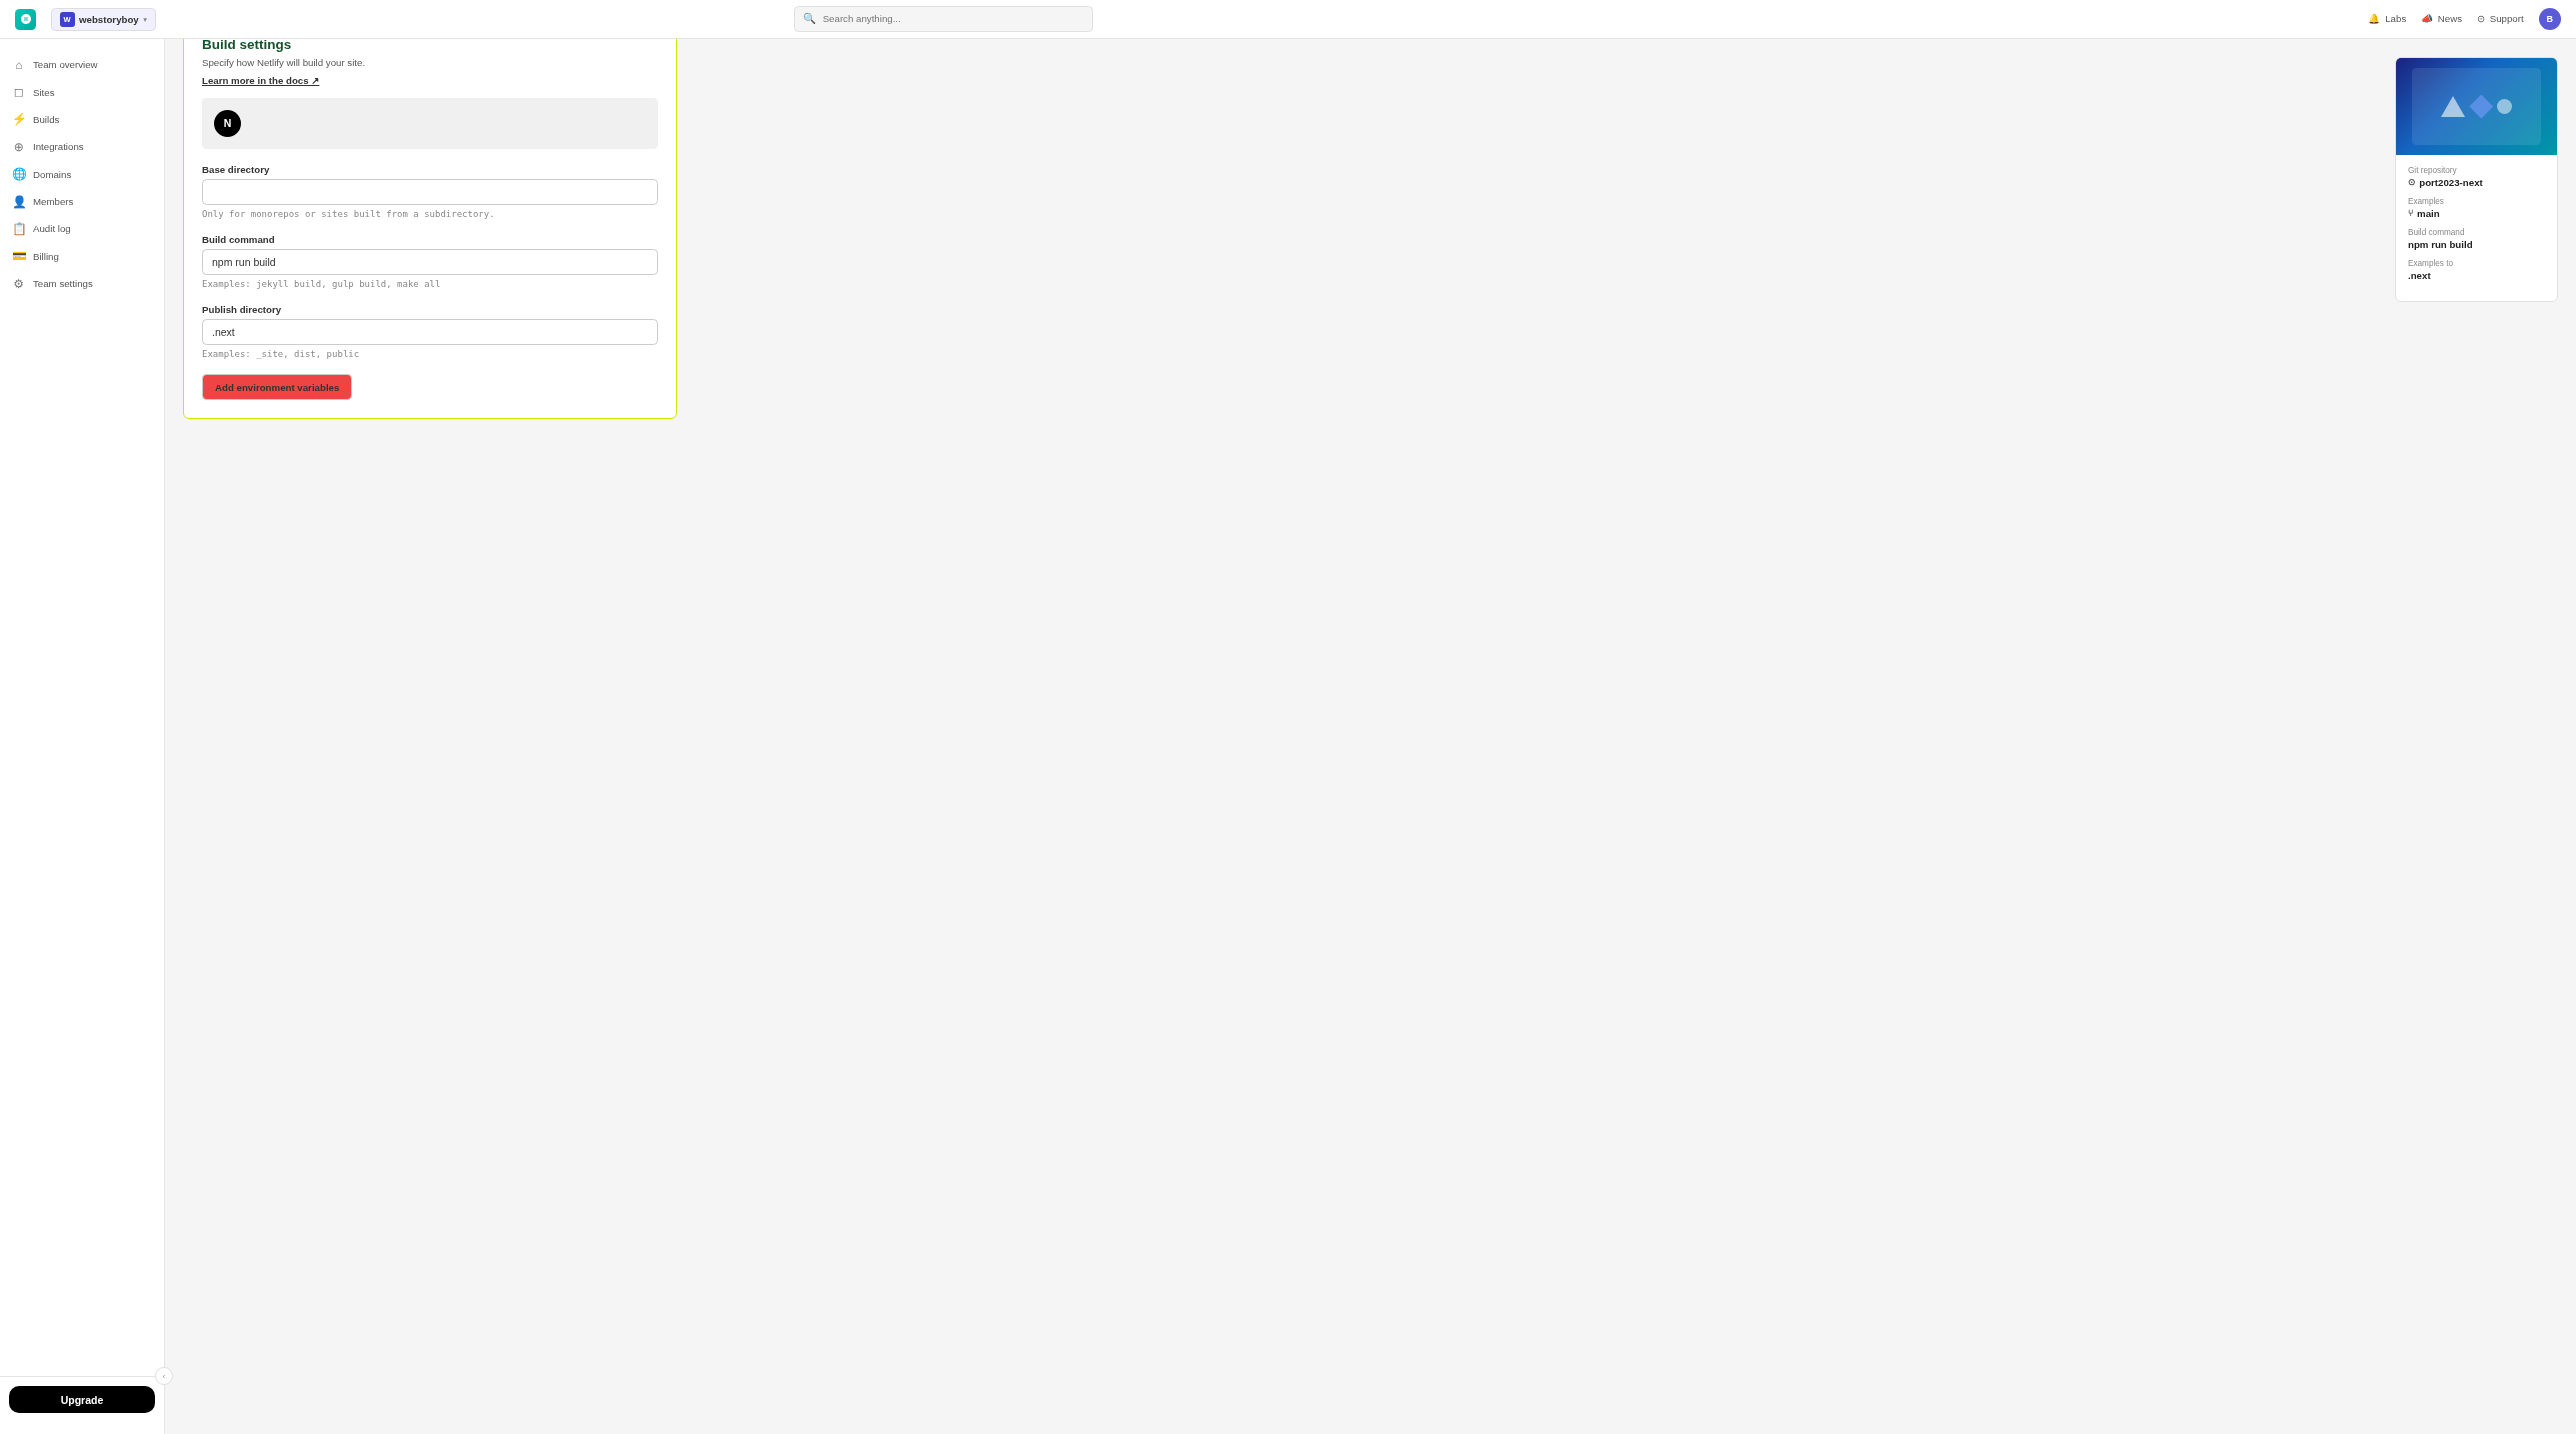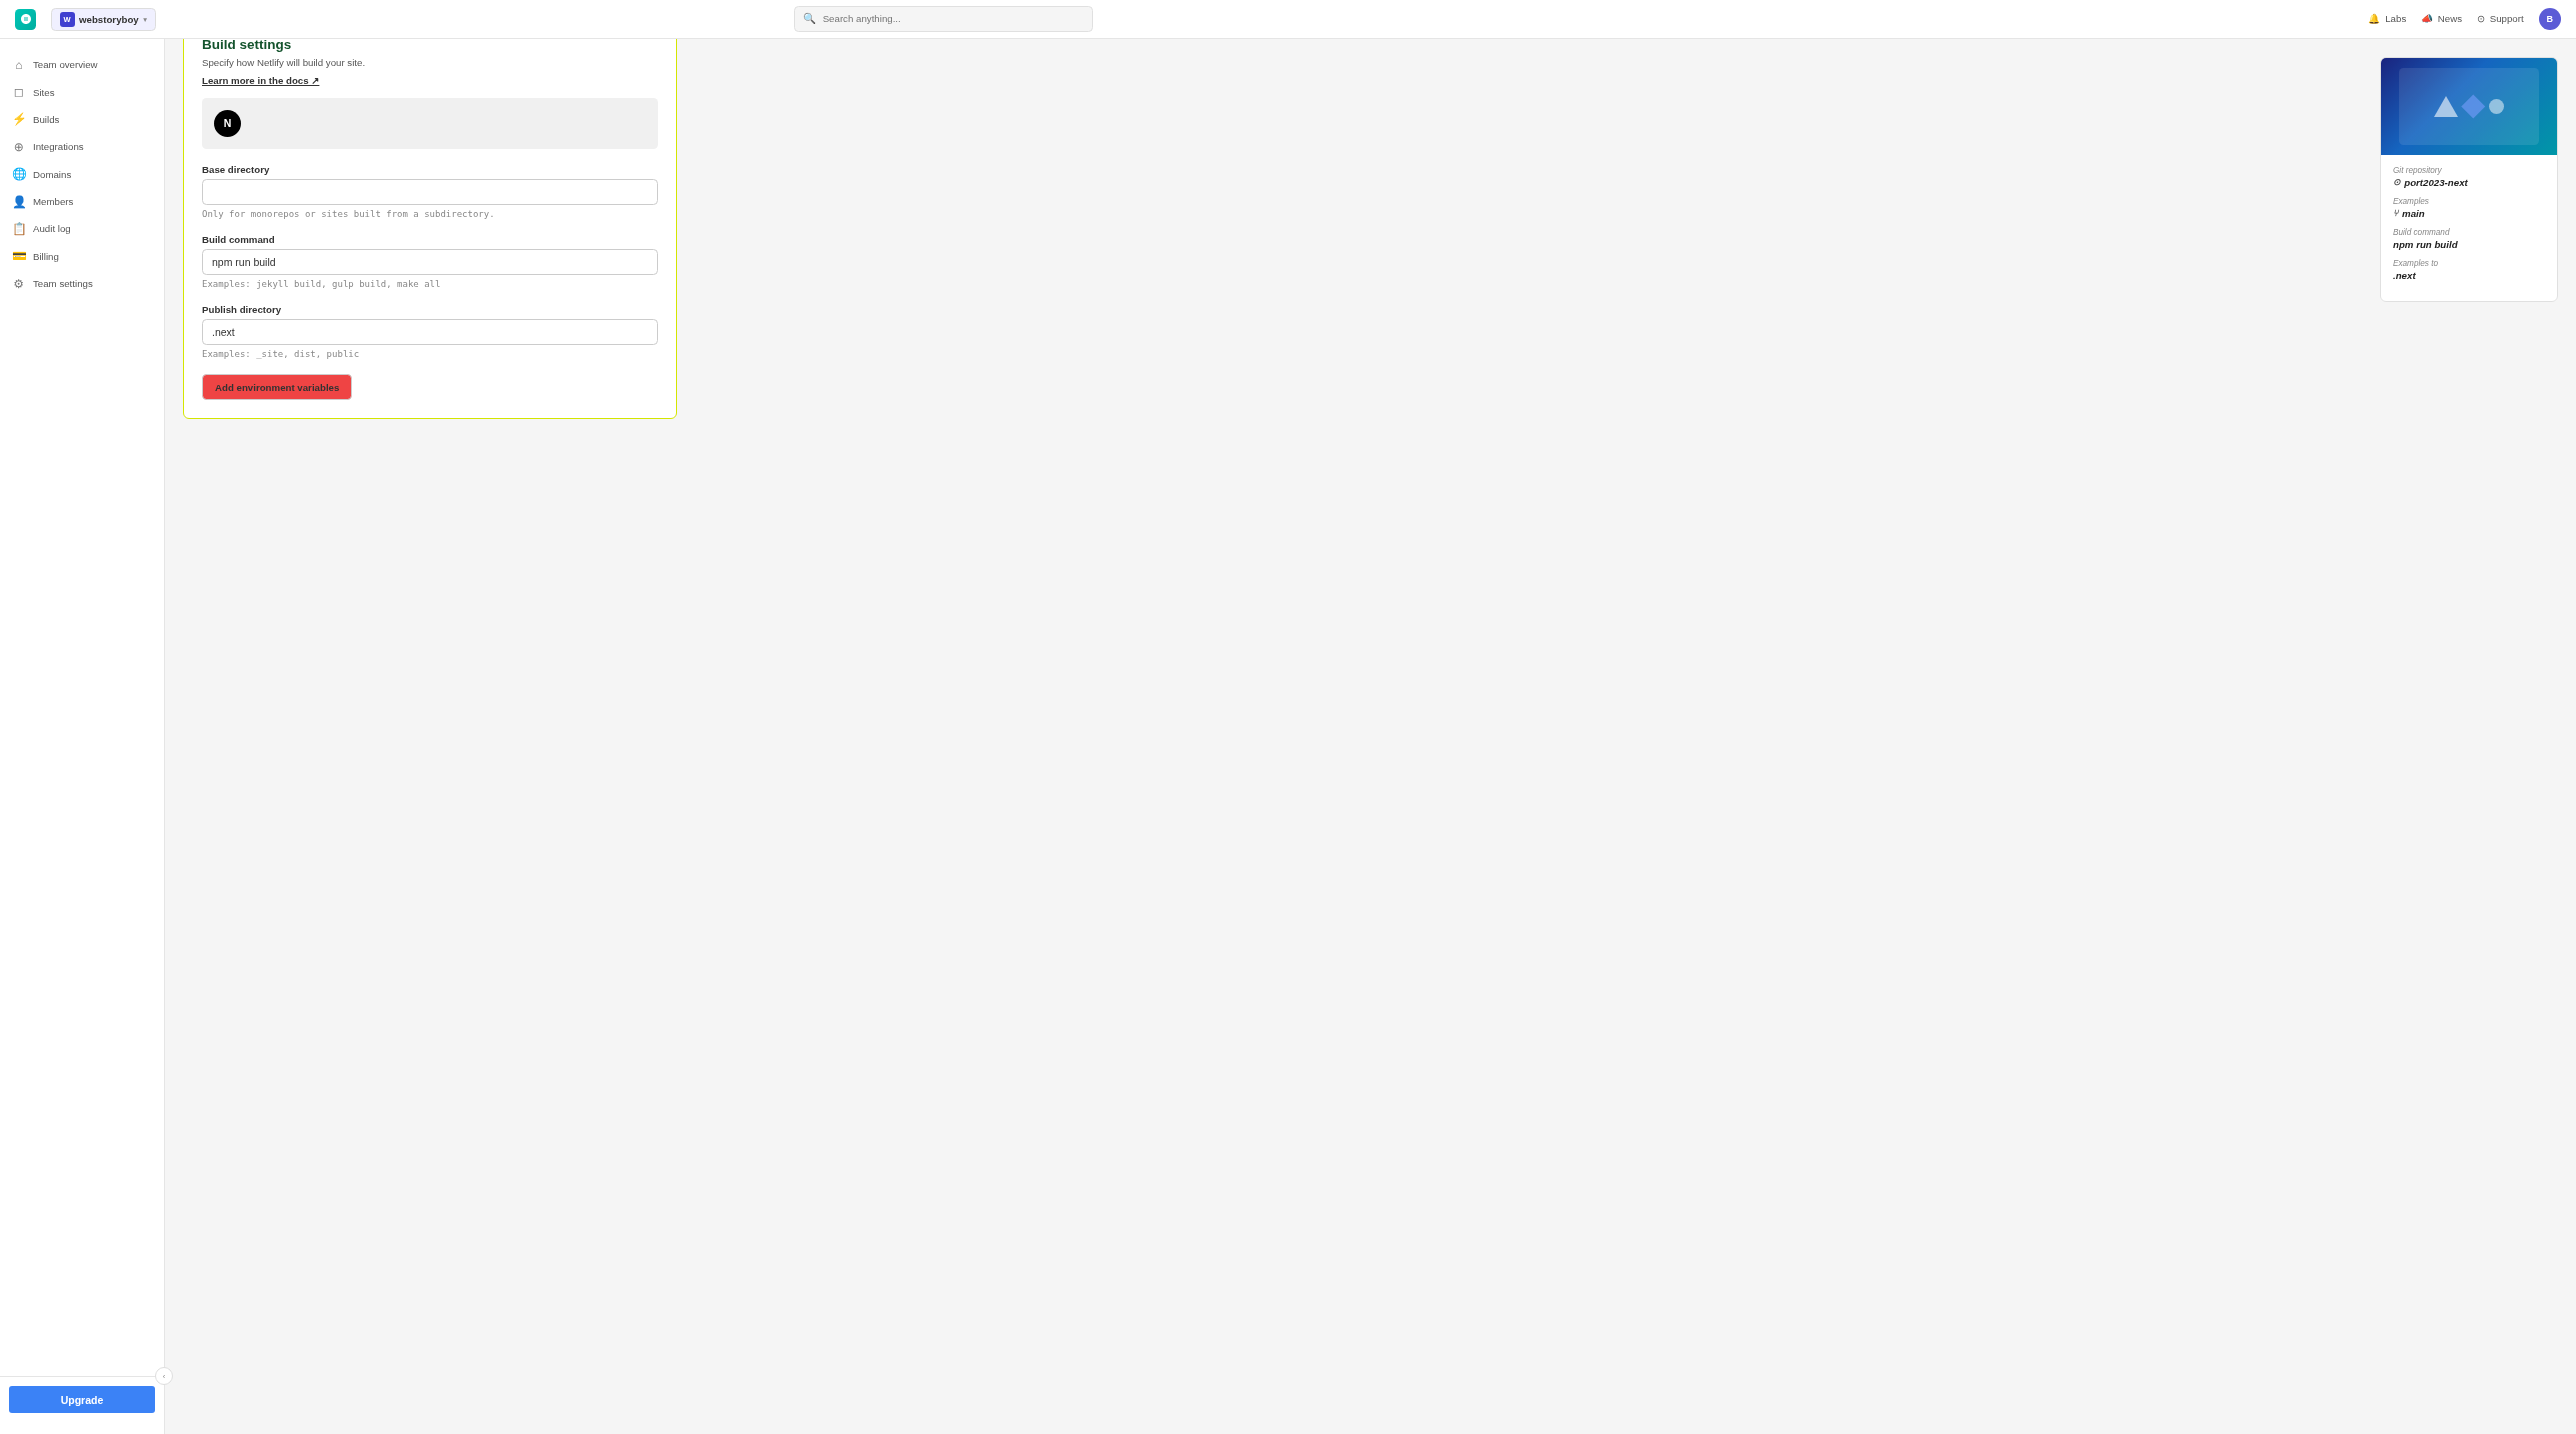--- a/index.html
+++ b/index.html
@@ -36,21 +36,21 @@
       display: flex; flex-direction: column;
     }
     .sidebar-nav { flex: 1; }
     .sidebar-item {
       display: flex; align-items: center; gap: 7.5px; padding: 6.7px 12px;
       color: #555; cursor: pointer; font-size: 9.7px; text-decoration: none;
     }
     .sidebar-icon { font-size: 12px; width: 13.5px; text-align: center; color: #777; }
     .sidebar-bottom { padding: 9px; border-top: 0.7px solid #e5e5e5; }
     .upgrade-btn {
-      width: 100%; background: #3b82f6; color: white; border: none; border-radius: 3px;
+      width: 100%; background: #000000; color: white; border: none; border-radius: 10px;
       padding: 7.5px; font-size: 10.5px; font-weight: 600; cursor: pointer;
     }
     .collapse-btn {
       position: absolute; right: -9px; top: 50%; transform: translateY(-50%);
       width: 18px; height: 18px; background: #fff; border: 0.7px solid #ddd;
       border-radius: 50%; display: flex; align-items: center; justify-content: center;
       cursor: pointer; font-size: 7.5px; color: #888;
     }
 
     
@@ -86,21 +86,21 @@
     .form-hint { font-size: 9px; color: #888; margin-top: 3.7px; font-family: monospace; }
 
     
     .add-env-btn {
       background: #ef4444; color: #333; border: 0.7px solid #ccc; border-radius: 4.5px;
       padding: 6.7px 12px; font-size: 9.7px; font-weight: 600; cursor: pointer;
       margin-top: 15px;
     }
 
     
-    .side-panel { position: fixed; right: 18px; top: 57px; width: 178px; font-style: italic; }
+    .side-panel { position: fixed; right: 18px; top: 57px; width: 163px; }
     .repo-card { background: #fff; border: 0.7px solid #e0e0e0; border-radius: 6px; overflow: hidden; }
     .repo-card-image {
       width: 100%; height: 97px;
       background: linear-gradient(135deg, #1a237e 0%, #1565c0 40%, #0097a7 100%);
       position: relative; display: flex; align-items: center; justify-content: center;
     }
     .repo-card-image-inner {
       width: 80%; height: 80%; background: rgba(255,255,255,0.1); border-radius: 4.5px;
       display: flex; align-items: center; justify-content: center; gap: 7.5px;
     }

